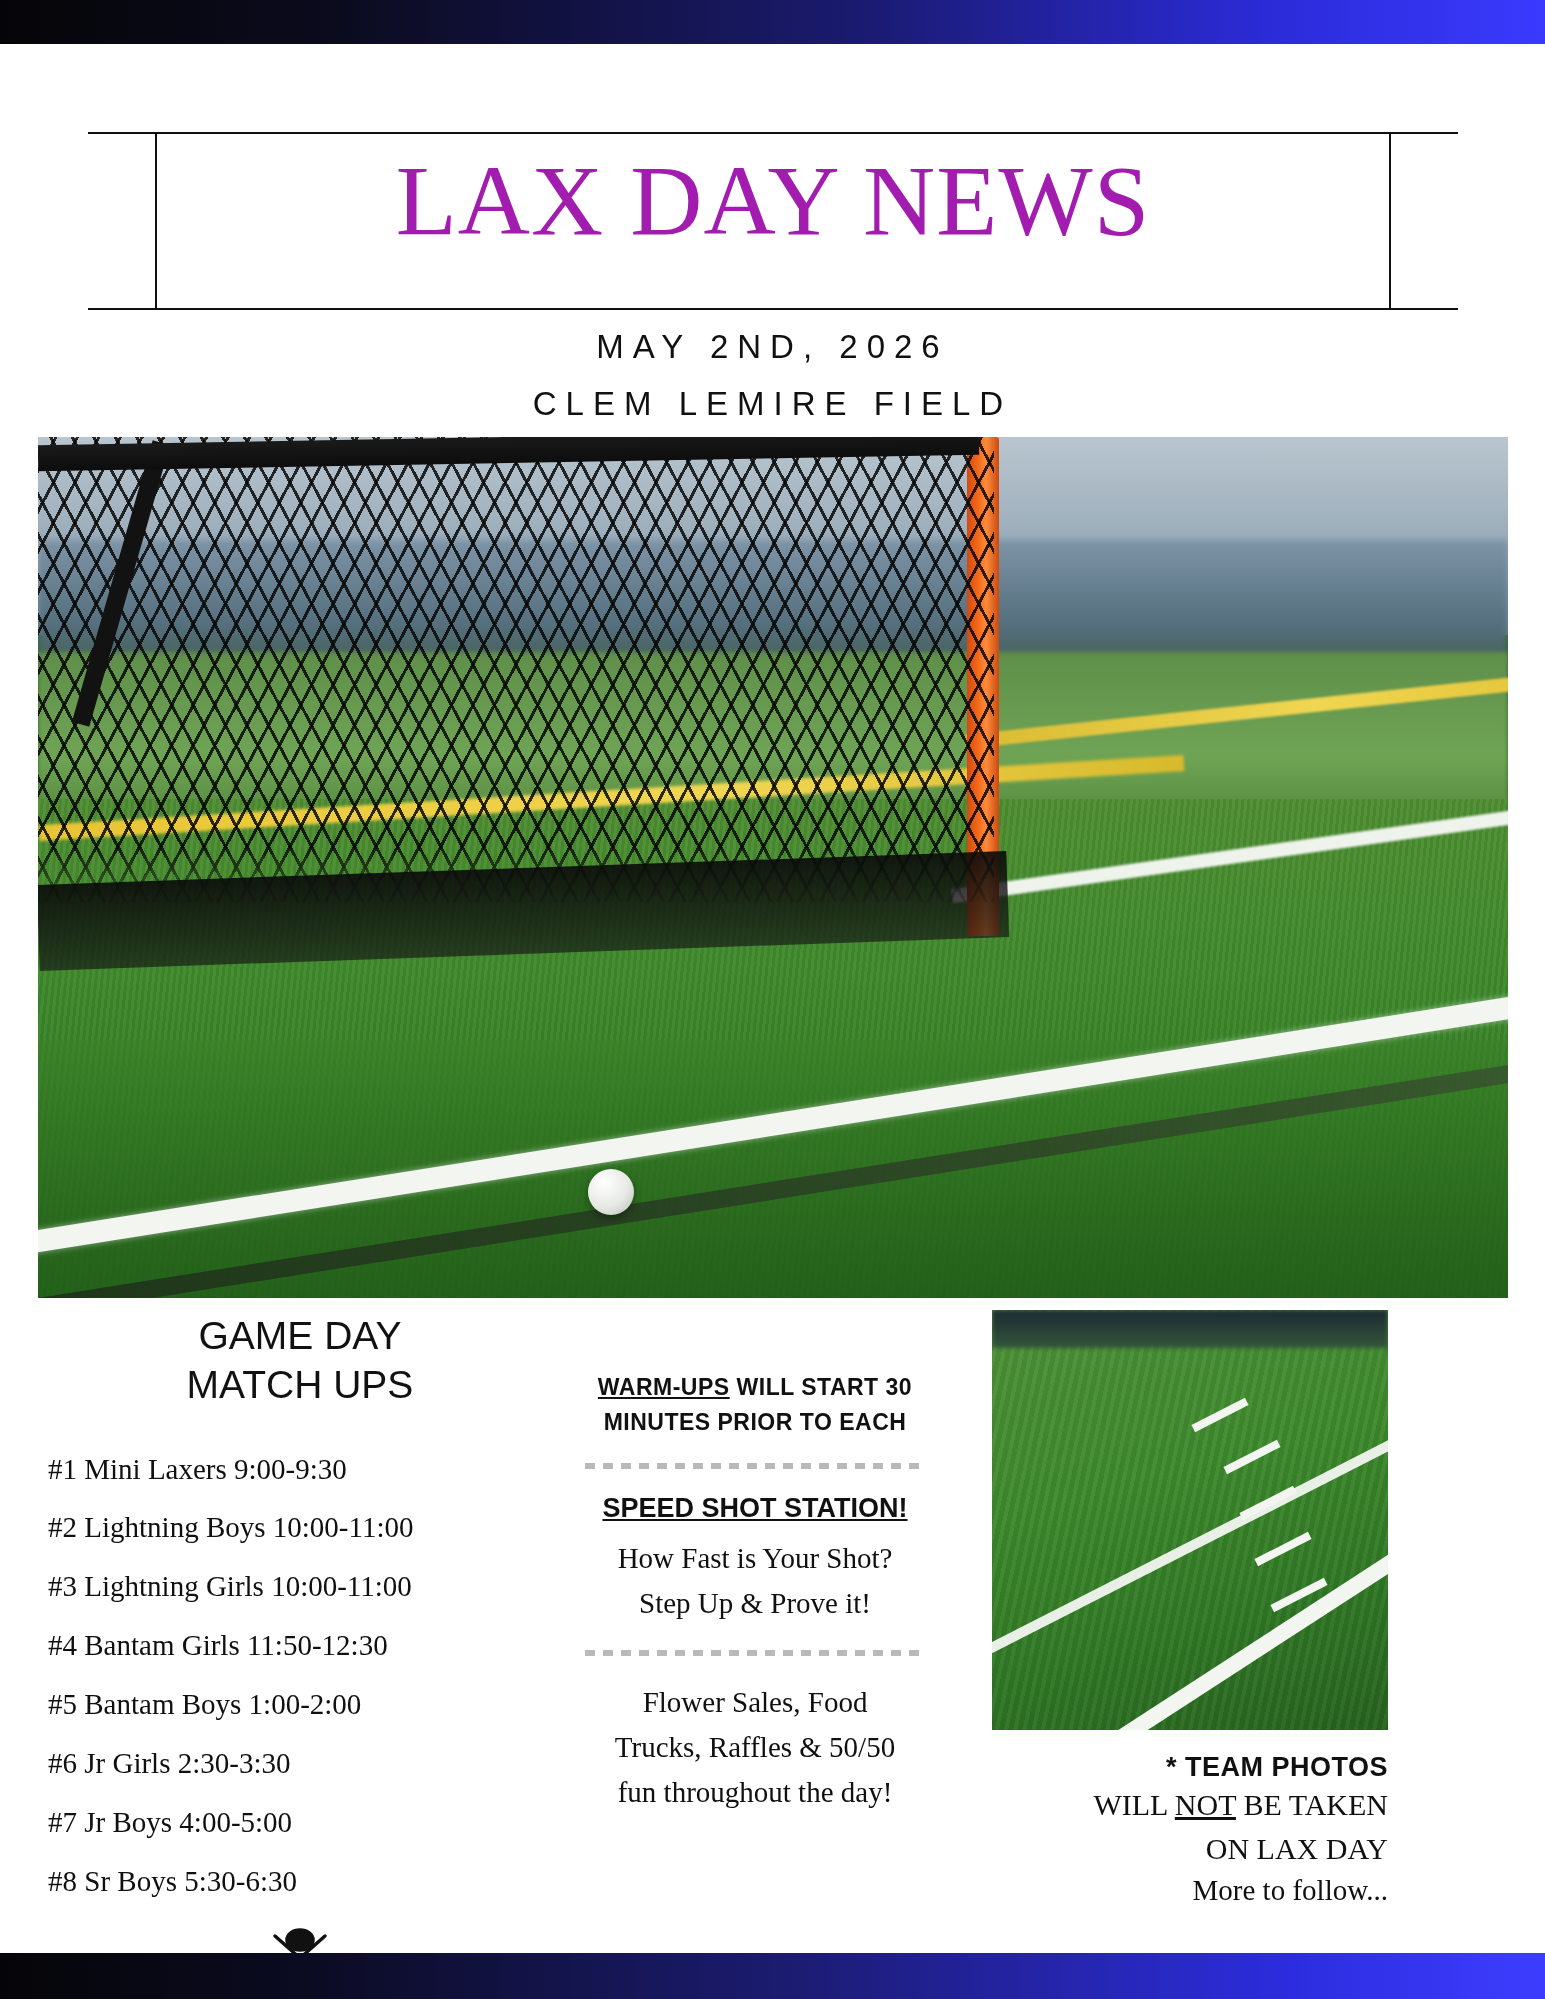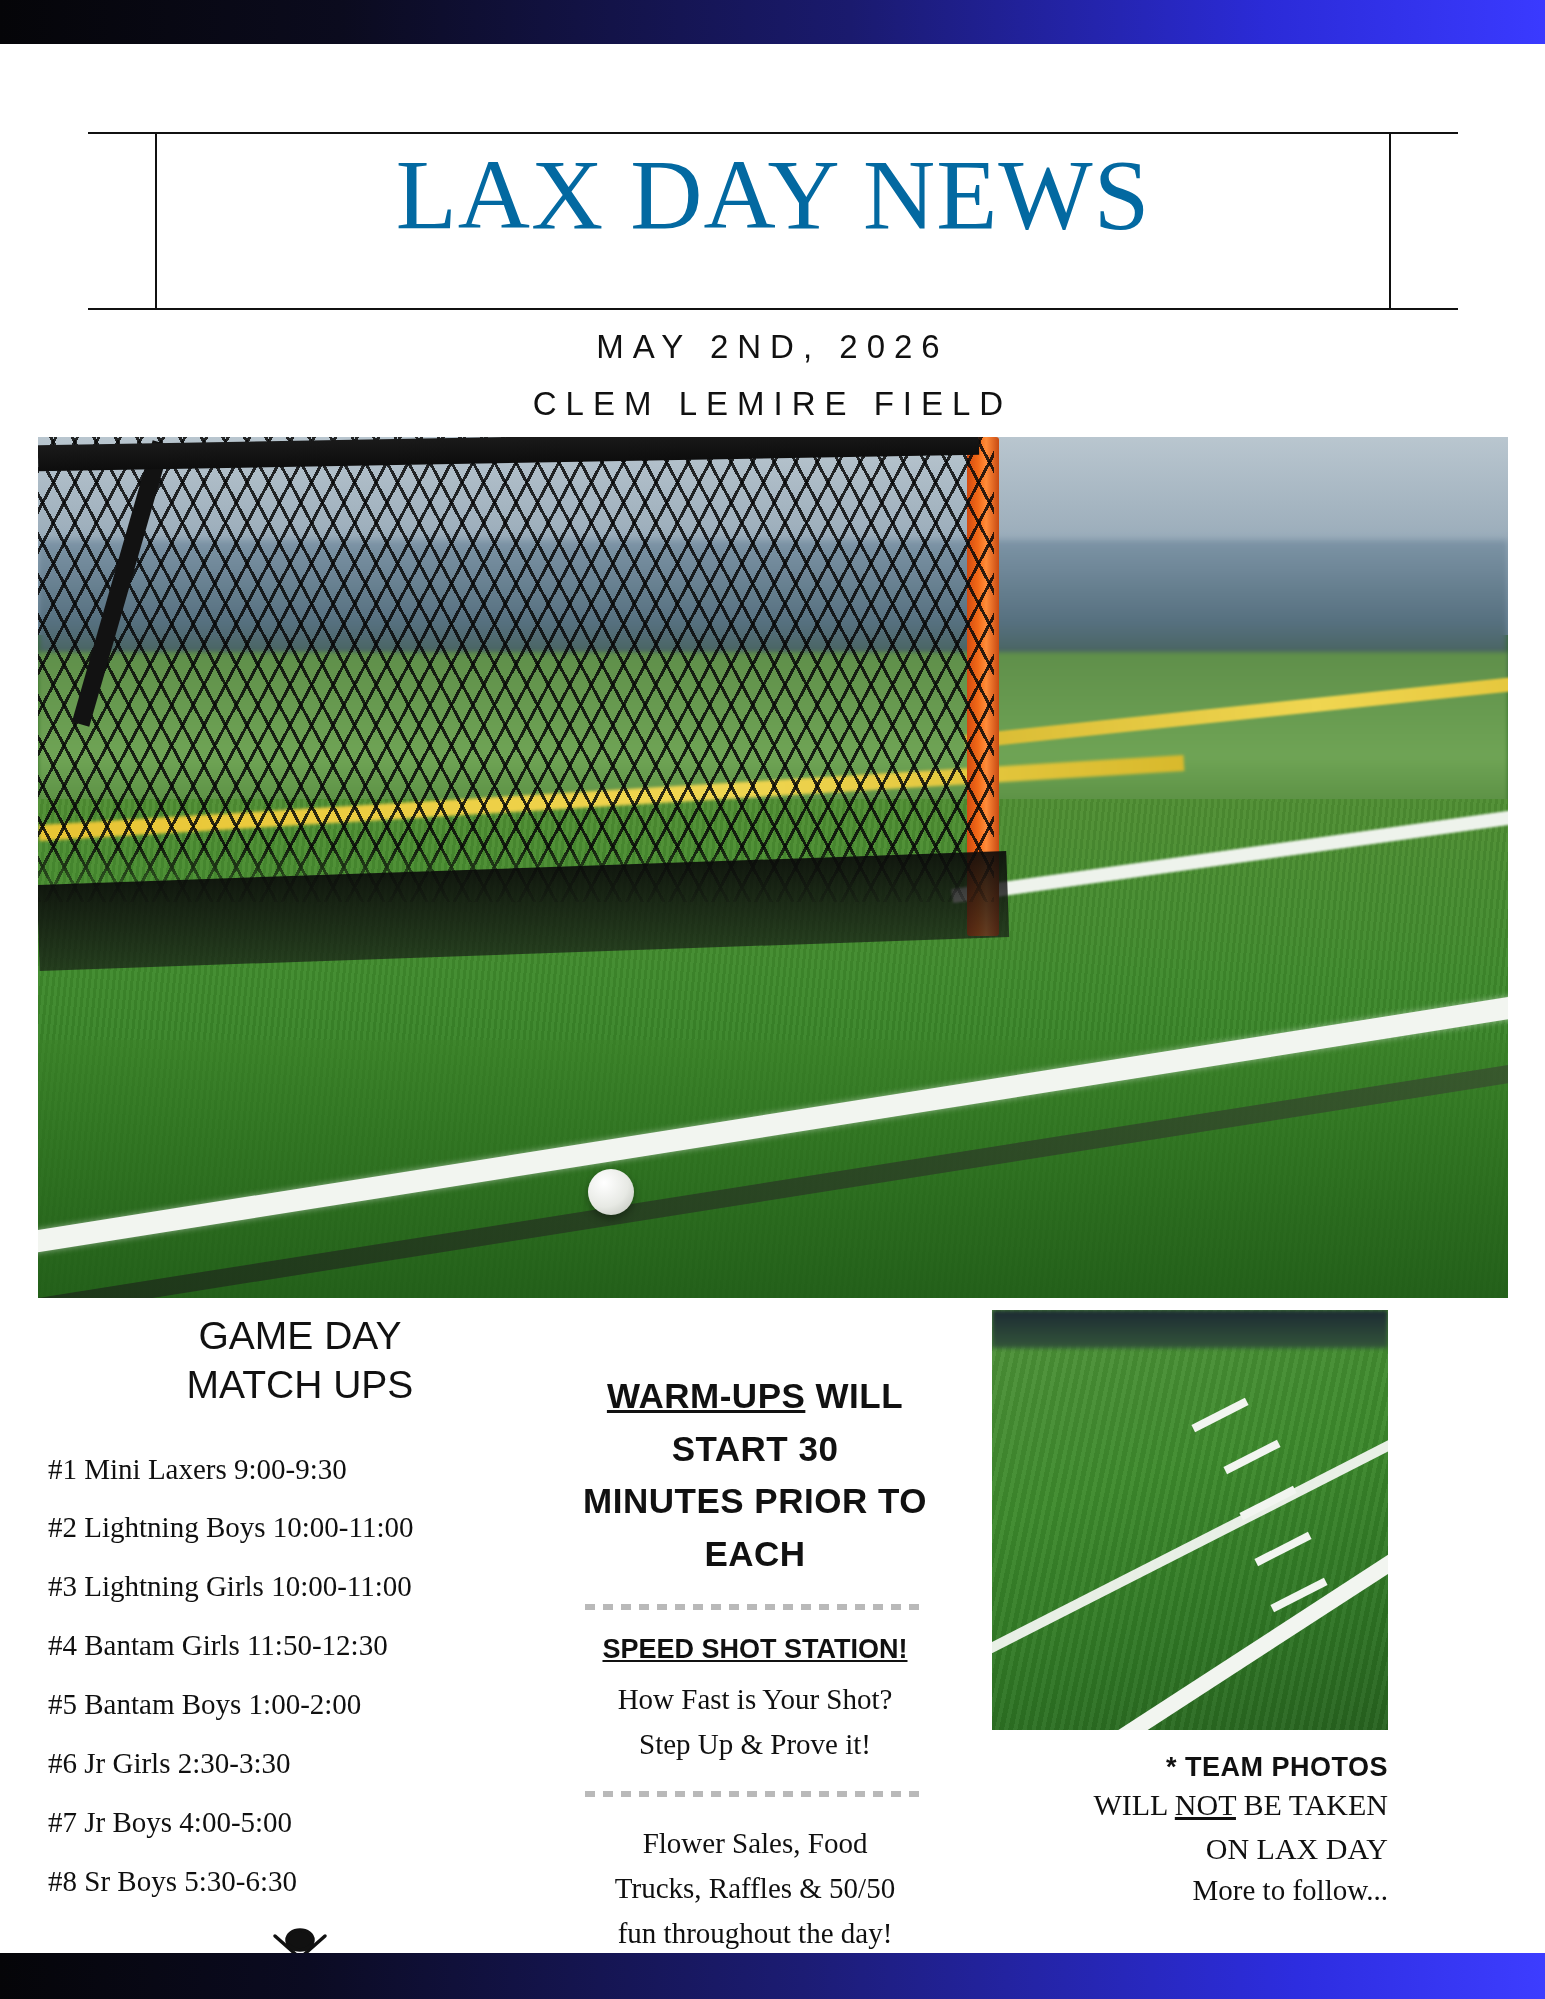--- a/index.html
+++ b/index.html
@@ -47,27 +47,27 @@
     top: -2px;
     width: 0;
     height: 178px;
     border-left: 2px solid #111;
   }
   .masthead .vline.l { left: 67px; }
   .masthead .vline.r { right: 67px; }
   .masthead .title {
     position: absolute;
     left: 0; right: 0;
-    top: 8px;
+    top: 14px;
     text-align: center;
     font-family: "Liberation Serif", serif;
     font-size: 100px;
     line-height: 1.05;
     letter-spacing: 1px;
-    color: #0369a1;
+    color: #a21caf;
     font-weight: 400;
   }
 
   .subline {
     position: absolute;
     left: 0; right: 0;
     text-align: center;
     font-family: "Liberation Sans", sans-serif;
     font-size: 33px;
     letter-spacing: 9px;
@@ -218,21 +218,21 @@
   .col-mid {
     position: absolute;
     left: 545px;
     top: 1370px;
     width: 420px;
     text-align: center;
   }
   .mid-head {
     font-family: "Liberation Sans", sans-serif;
     font-weight: bold;
-    font-size: 35px;
+    font-size: 23px;
     letter-spacing: 0.5px;
     line-height: 1.5;
     color: #111;
     text-transform: uppercase;
   }
   .mid-head .u { text-decoration: underline; }
   .dotted {
     margin: 24px auto;
     width: 340px;
     height: 6px;

